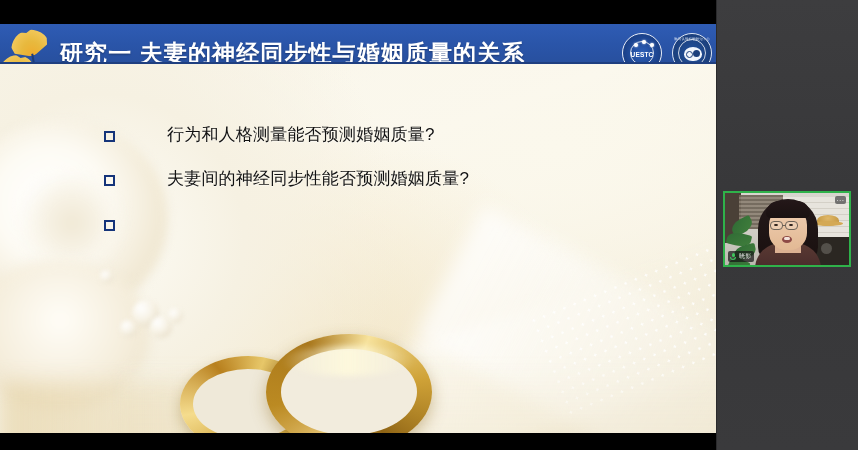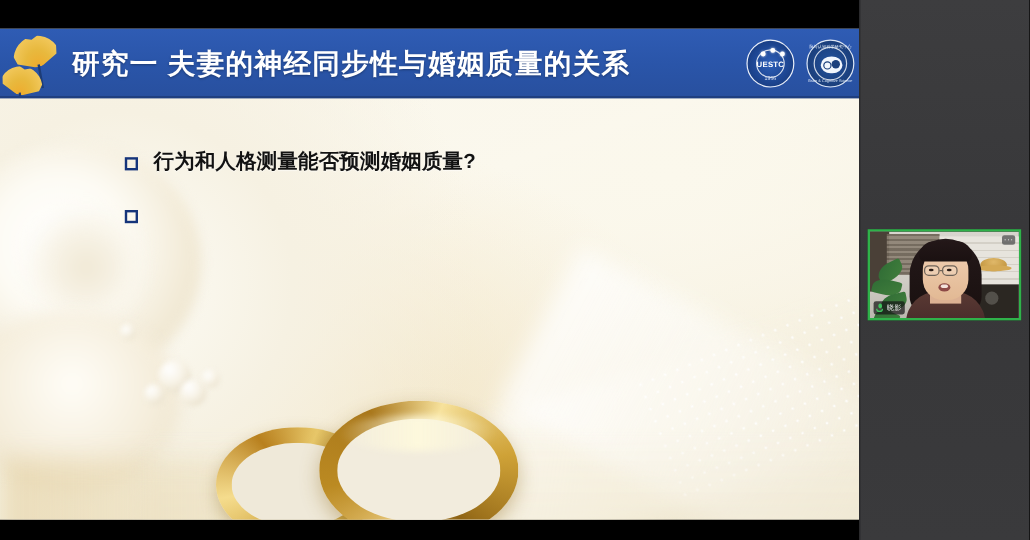--- a/index.html
+++ b/index.html
@@ -75,21 +75,21 @@
       linear-gradient(#f2ecdd,#f2ecdd) padding-box,
       conic-gradient(from 320deg,#a8761a,#f7e29c,#cfa237,#8e6314,#eed085,#bb8a22,#a8761a) border-box;
     box-shadow:0 6px 16px rgba(150,115,40,.42);
     filter:blur(.45px);
   }
   .ring-gloss { position:absolute; left:104px; top:16px; width:132px; height:30px; border-radius:50%;
     background:linear-gradient(90deg, rgba(255,248,210,.0), rgba(255,250,220,.85), rgba(255,248,210,.0));
     filter:blur(3px); }
 
   
-  #banner { position:absolute; left:0; top:24px; width:716px; height:58px;
+  #banner { position:absolute; left:0; top:24px; width:716px; height:40px;
     background:linear-gradient(180deg,#2f5cb4 0%,#2a55a9 52%,#28509f 100%);
     border-bottom:2px solid #1f3f80; overflow:hidden; }
 
   .ginkgo { position:absolute; width:40px; height:32px; }
   .ginkgo i { display:block; width:40px; height:26px;
     background:radial-gradient(ellipse at 50% 110%, #f0a92a 0%, #e8b93e 42%, #f2c95e 78%, #f6d887 100%);
     border-radius:50% 50% 46% 46% / 82% 82% 20% 20%;
     clip-path:polygon(0% 22%, 14% 4%, 34% 0%, 50% 10%, 66% 0%, 86% 4%, 100% 22%, 92% 74%, 56% 100%, 44% 100%, 8% 74%);
   }
   .ginkgo b { display:block; position:absolute; left:19px; top:24px; width:1.6px; height:20px;
@@ -126,22 +126,22 @@
     border:1.4px solid #1b3f7c; }
   .logo-inst .arc { position:absolute; left:0; right:0; top:3.2px; text-align:center; color:#eaf1fb;
     font-size:3.4px; letter-spacing:.15px; }
   .logo-inst .arc2 { position:absolute; left:0; right:0; bottom:3.2px; text-align:center; color:#dae5f5; font-size:3.2px; }
 
   
   #bullets { position:absolute; left:104px; top:100px; width:580px; }
   .bullet { display:flex; align-items:flex-start; margin-bottom:22px; }
   .bullet-mark { flex:0 0 auto; width:11px; height:11px; margin-top:7px; margin-right:13px;
     border:2.4px solid #15347a; background:transparent; }
-  .bullet-text { color:#121212; font-size:17px; font-weight:bold; line-height:1.32; letter-spacing:.2px;
-    text-shadow:0 1px 1px rgba(255,255,255,.65); }
+  .bullet-text { color:#121212; font-size:17px; font-weight:normal; line-height:1.32; letter-spacing:.2px;
+    text-shadow:0 1px 1px rgba(255,255,255,.65);margin-left:39px; }
 
   
   #sidebar { position:absolute; left:716px; top:0; width:142px; height:450px;
     background:linear-gradient(180deg,#3d3d3f 0%,#373739 50%,#3a3a3c 100%); }
   .sb-edge { position:absolute; left:0; top:0; width:1px; height:450px; background:#2a2a2c; }
 
   #video-tile { position:absolute; left:7px; top:191px; width:128px; height:76px;
     border:2px solid #2fb24a; background:#1b1b1b; overflow:hidden; }
 
   .vb { position:absolute; }
@@ -227,20 +227,24 @@
         <div class="ring-gloss"></div>
       </div>
 
       <div id="bullets">
         <div class="bullet">
           <span class="bullet-mark"></span>
           <span class="bullet-text">行为和人格测量能否预测婚姻质量?</span>
         </div>
         <div class="bullet">
           <span class="bullet-mark"></span>
+          <span class="bullet-text">夫妻间的神经同步性能否预测婚姻质量?</span>
+        </div>
+        <div class="bullet">
+          <span class="bullet-mark"></span>
         </div>
       </div>
 
     </div>
 
     <div id="banner">
       <div class="ginkgo g1">
           <i></i>
           <b></b>
         </div>

